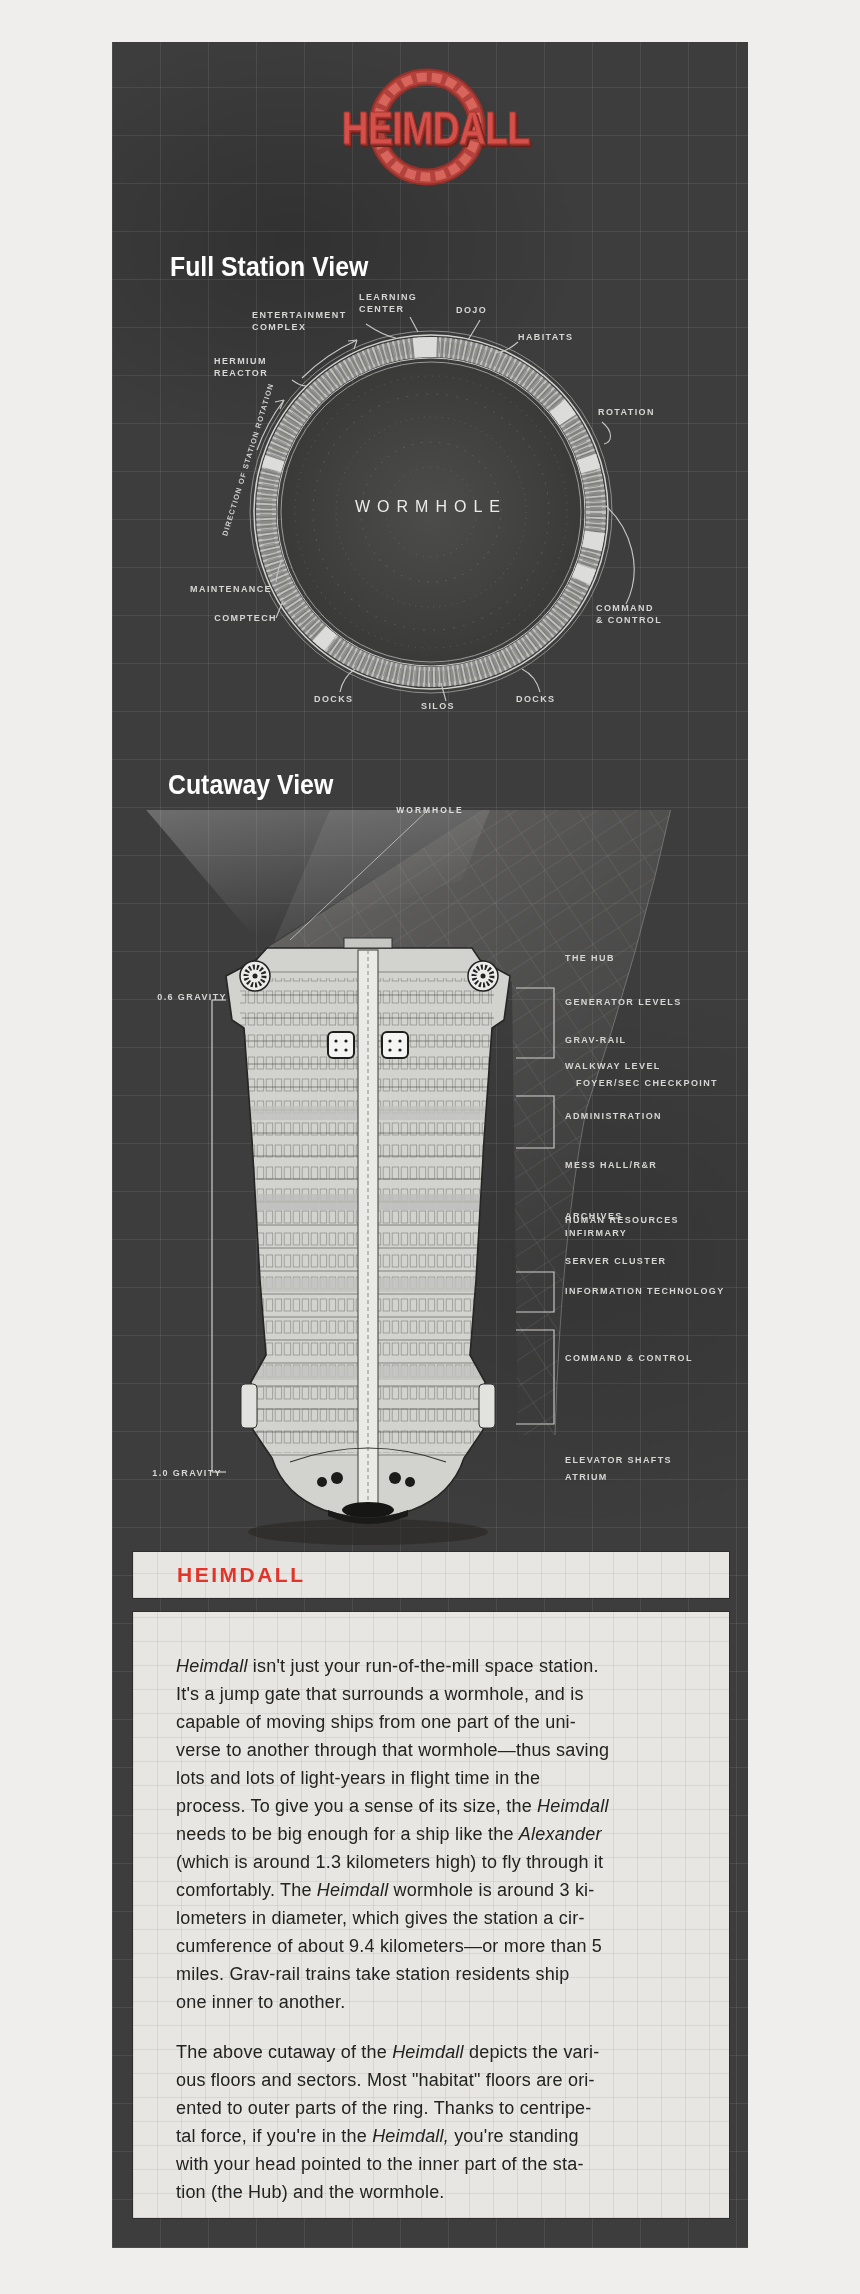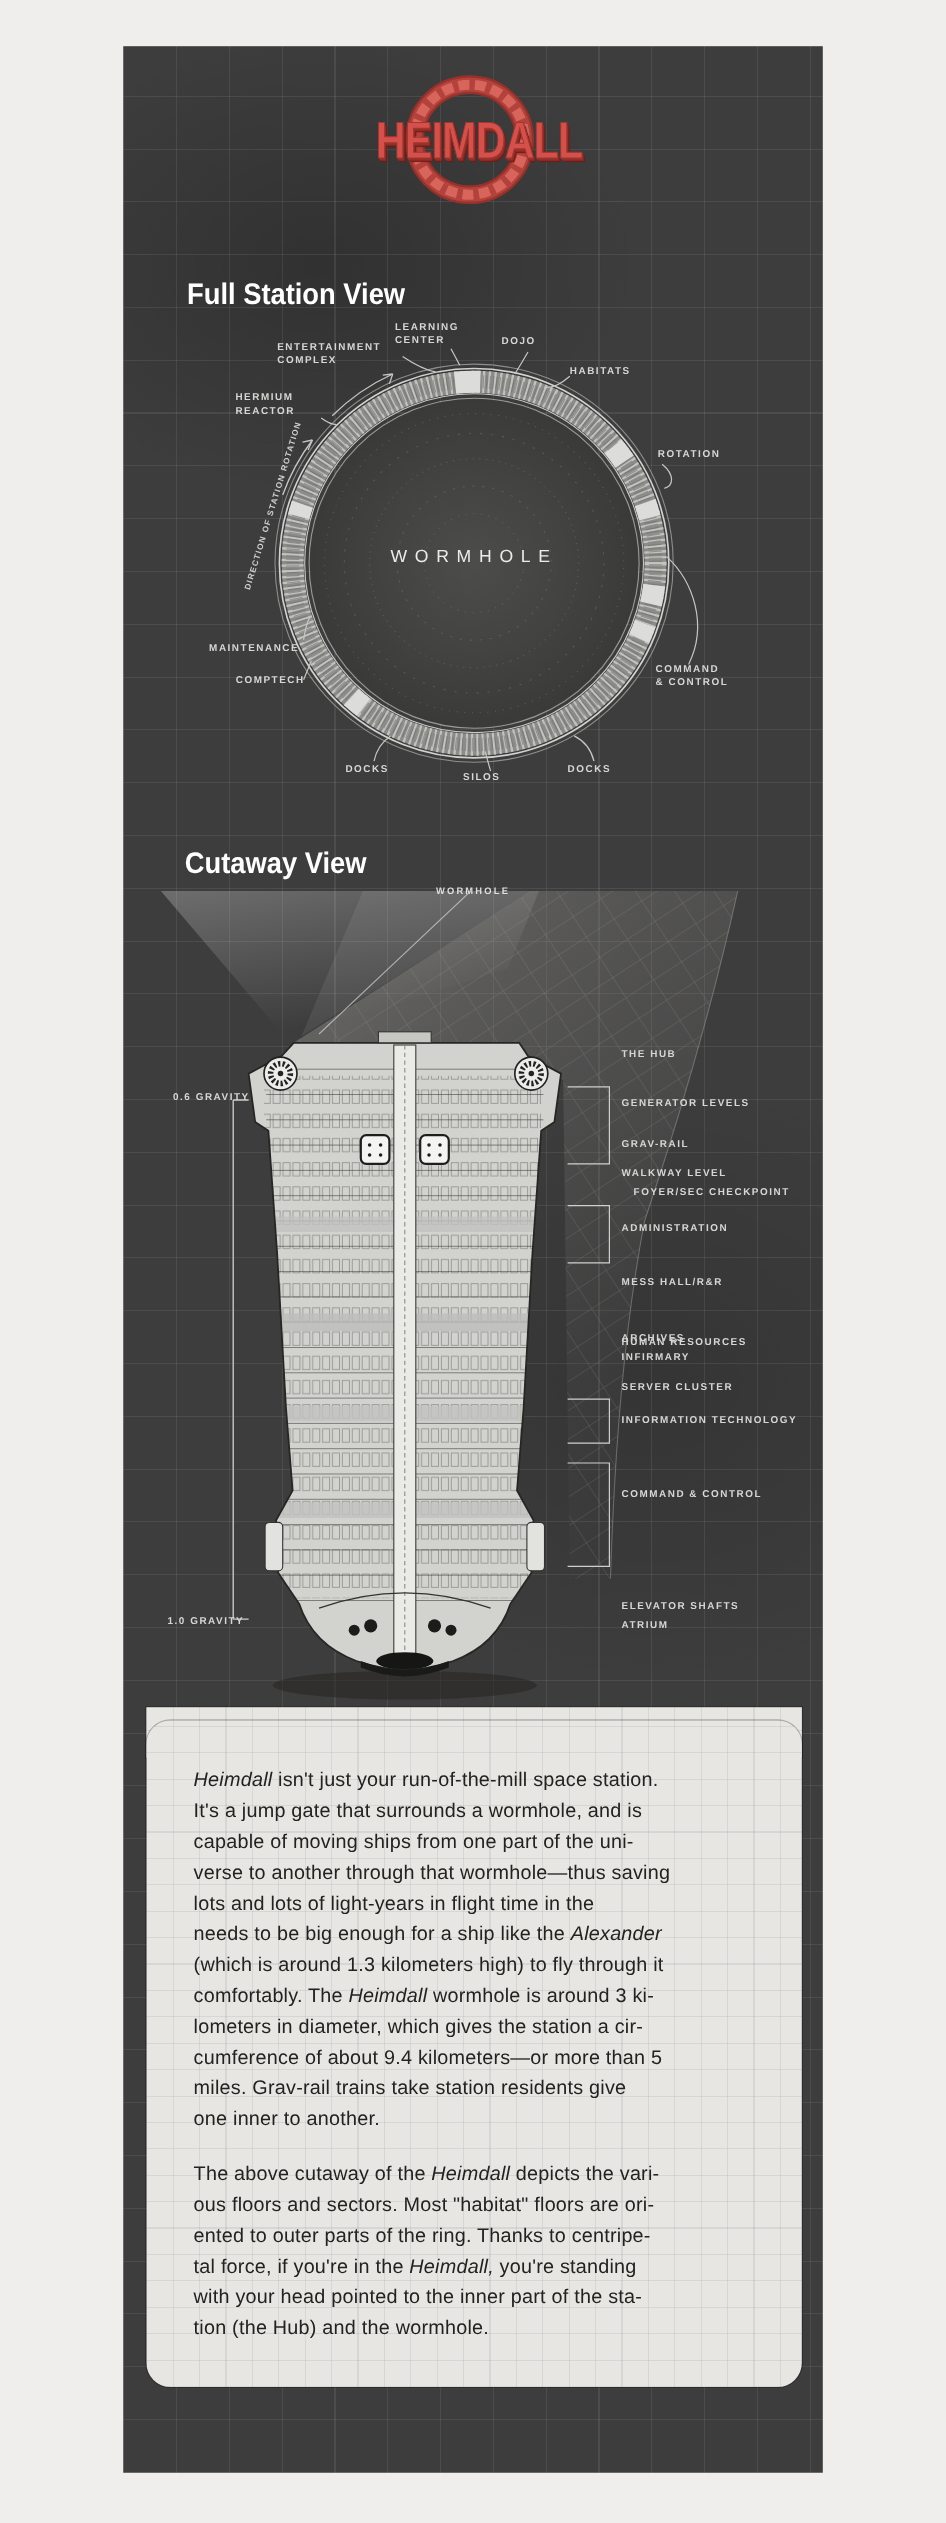--- a/index.html
+++ b/index.html
@@ -57,21 +57,21 @@
     background-color:#e7e6e2;
     background-image:
       repeating-linear-gradient(0deg, rgba(100,110,125,0.13) 0 1px, transparent 1px 24px),
       repeating-linear-gradient(90deg, rgba(100,110,125,0.13) 0 1px, transparent 1px 24px);
     box-shadow:0 0 0 1px rgba(0,0,0,0.25);
   }
   .info-band{left:133px;top:1552px;width:596px;height:46px;}
   .info-band-text{
     left:177px;top:1563px;color:#e1342a;font-size:21px;font-weight:bold;letter-spacing:2.5px;
   }
-  .info-panel{left:133px;top:1564px;width:596px;height:606px;border-radius:22px;}
+  .info-panel{left:133px;top:1612px;width:596px;height:606px;}
   .info-body{position:absolute;left:43px;top:40px;width:530px;color:#222220;font-size:18px;letter-spacing:0.2px;}
   .bline{height:28px;line-height:28px;white-space:pre;}
   .it{font-style:italic;}
   .pgap{height:22px;}
   svg{display:block;}
 </style>
 </head>
 <body>
 
 <div class="panel">
@@ -290,26 +290,27 @@
 </div>
 
 <div class="abs paper info-panel">
   <div class="info-body">
     <div>
         <div class="bline"><span class="it">Heimdall</span><span> isn't just your run-of-the-mill space station.</span></div>
         <div class="bline"><span>It's a jump gate that surrounds a wormhole, and is</span></div>
         <div class="bline"><span>capable of moving ships from one part of the uni-</span></div>
         <div class="bline"><span>verse to another through that wormhole—thus saving</span></div>
         <div class="bline"><span>lots and lots of light-years in flight time in the</span></div>
+        <div class="bline"><span>process. To give you a sense of its size, the </span><span class="it">Heimdall</span></div>
         <div class="bline"><span>needs to be big enough for a ship like the </span><span class="it">Alexander</span></div>
         <div class="bline"><span>(which is around 1.3 kilometers high) to fly through it</span></div>
         <div class="bline"><span>comfortably. The </span><span class="it">Heimdall</span><span> wormhole is around 3 ki-</span></div>
         <div class="bline"><span>lometers in diameter, which gives the station a cir-</span></div>
         <div class="bline"><span>cumference of about 9.4 kilometers—or more than 5</span></div>
-        <div class="bline"><span>miles. Grav-rail trains take station residents give</span></div>
+        <div class="bline"><span>miles. Grav-rail trains take station residents ship</span></div>
         <div class="bline"><span>one inner to another.</span></div>
       </div>
     <div class="pgap"></div>
     <div>
         <div class="bline"><span>The above cutaway of the </span><span class="it">Heimdall</span><span> depicts the vari-</span></div>
         <div class="bline"><span>ous floors and sectors. Most "habitat" floors are ori-</span></div>
         <div class="bline"><span>ented to outer parts of the ring. Thanks to centripe-</span></div>
         <div class="bline"><span>tal force, if you're in the </span><span class="it">Heimdall,</span><span> you're standing</span></div>
         <div class="bline"><span>with your head pointed to the inner part of the sta-</span></div>
         <div class="bline"><span>tion (the Hub) and the wormhole.</span></div>

